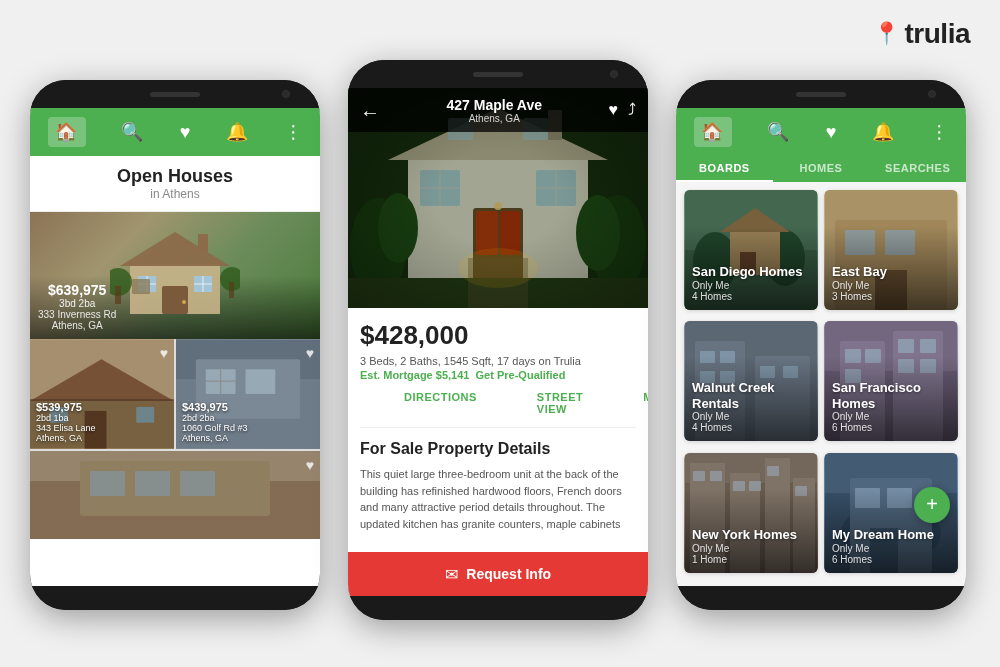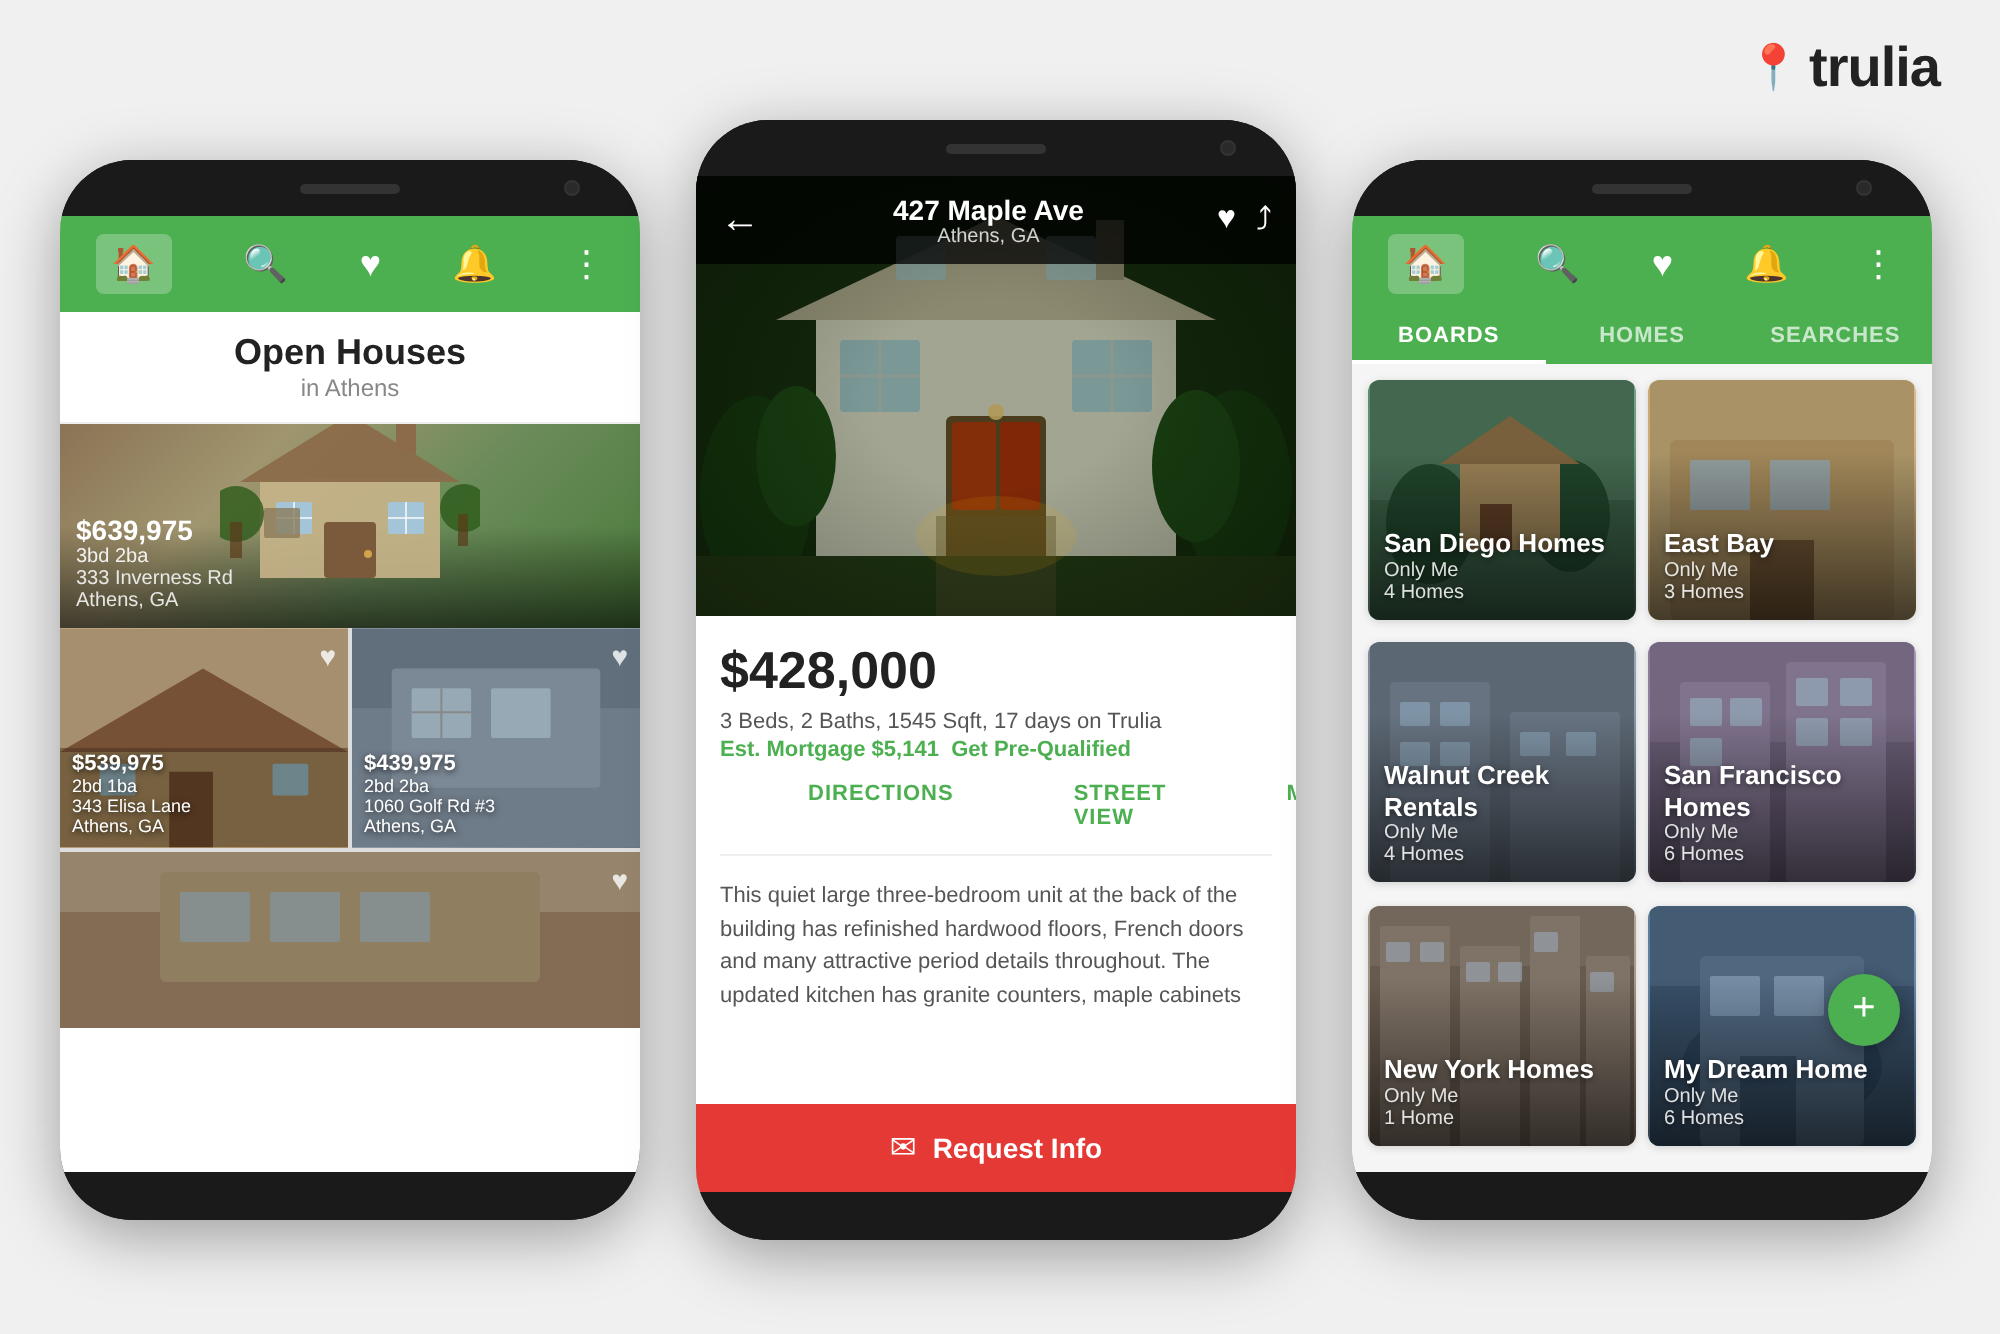--- a/index.html
+++ b/index.html
@@ -124,22 +124,23 @@
       font-weight: 600;
       color: #222;
     }
     .screen-title-sub {
       font-size: 12px;
       color: #888;
     }
 
     .listing-hero {
       position: relative;
-      height: 102px;
+      height: 127px;
       overflow: hidden;
+      text-align: center;
     }
     .listing-hero-img {
       width: 100%;
       height: 100%;
       background: linear-gradient(135deg, #8B7355 0%, #A0956E 30%, #6B8C5A 60%, #4a7a3a 100%);
       position: relative;
     }
     .listing-hero-img::after {
       content: '';
       position: absolute;
@@ -689,20 +690,21 @@
       <div class="phone2-details">3 Beds, 2 Baths, 1545 Sqft, 17 days on Trulia</div>
       <div class="phone2-mortgage">
         <span>Est. Mortgage $5,141</span>
         &nbsp;<span style="color:#4CAF50;font-weight:600;cursor:pointer;">Get Pre-Qualified</span>
       </div>
       <div class="phone2-links">
         <span class="phone2-link">DIRECTIONS</span>
         <span class="phone2-link">STREET VIEW</span>
         <span class="phone2-link">MAP</span>
       </div>
+      <div class="phone2-section-title">For Sale Property Details</div>
       <div class="phone2-description">This quiet large three-bedroom unit at the back of the building has refinished hardwood floors, French doors and many attractive period details throughout. The updated kitchen has granite counters, maple cabinets</div>
     </div>
 
     <div class="phone2-request-bar">
       <span class="phone2-request-icon">✉</span>
       <span class="phone2-request-text">Request Info</span>
     </div>
   </div>
   <div class="phone-bottom-bar"></div>
 </div>

